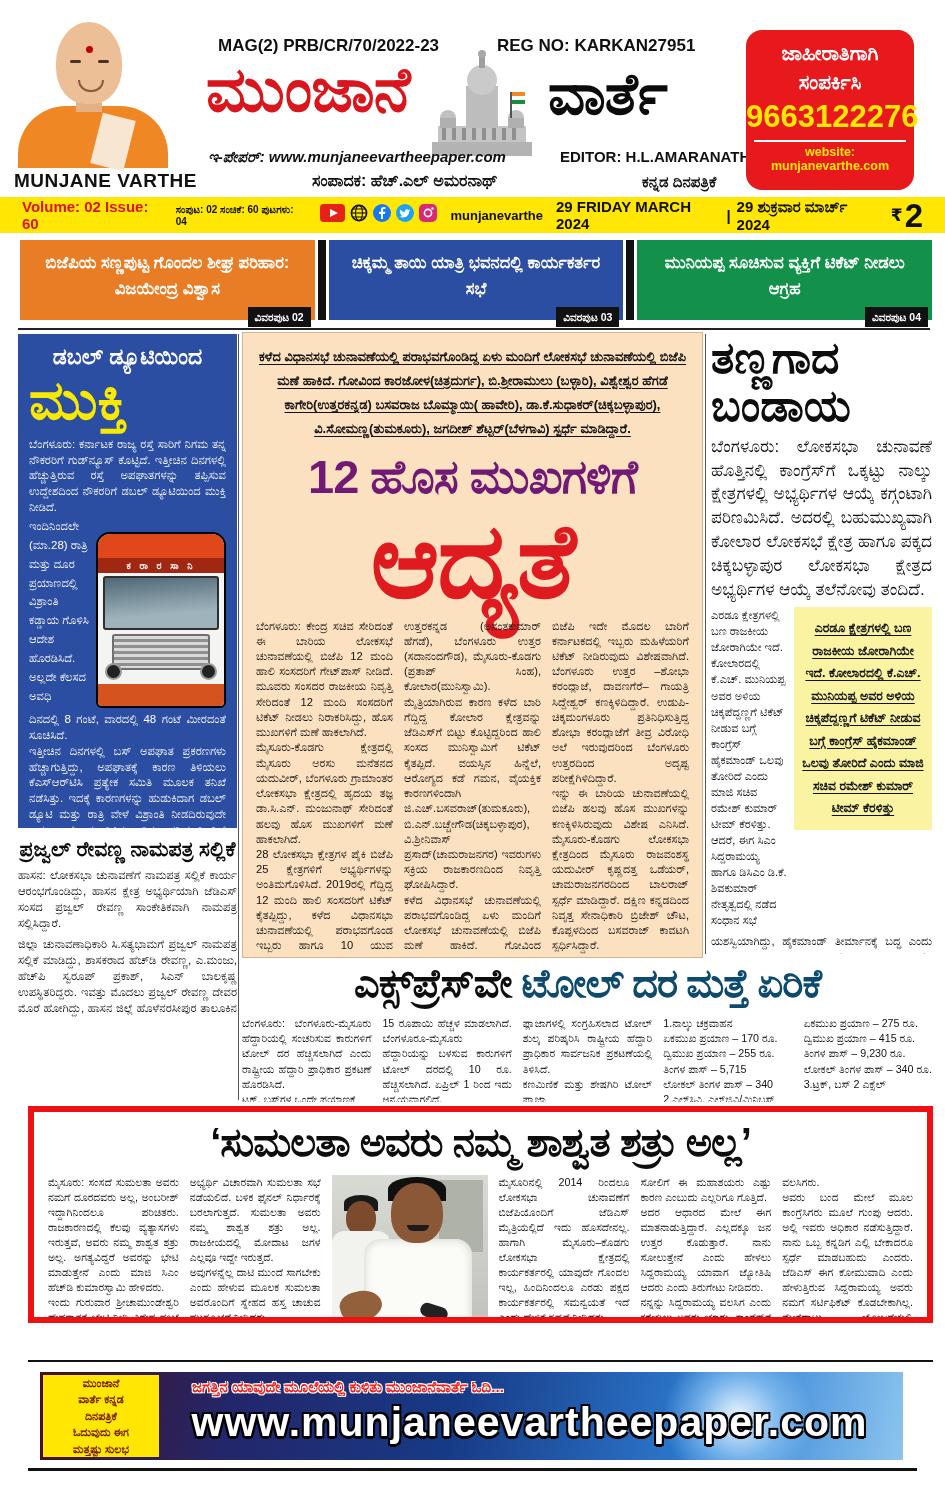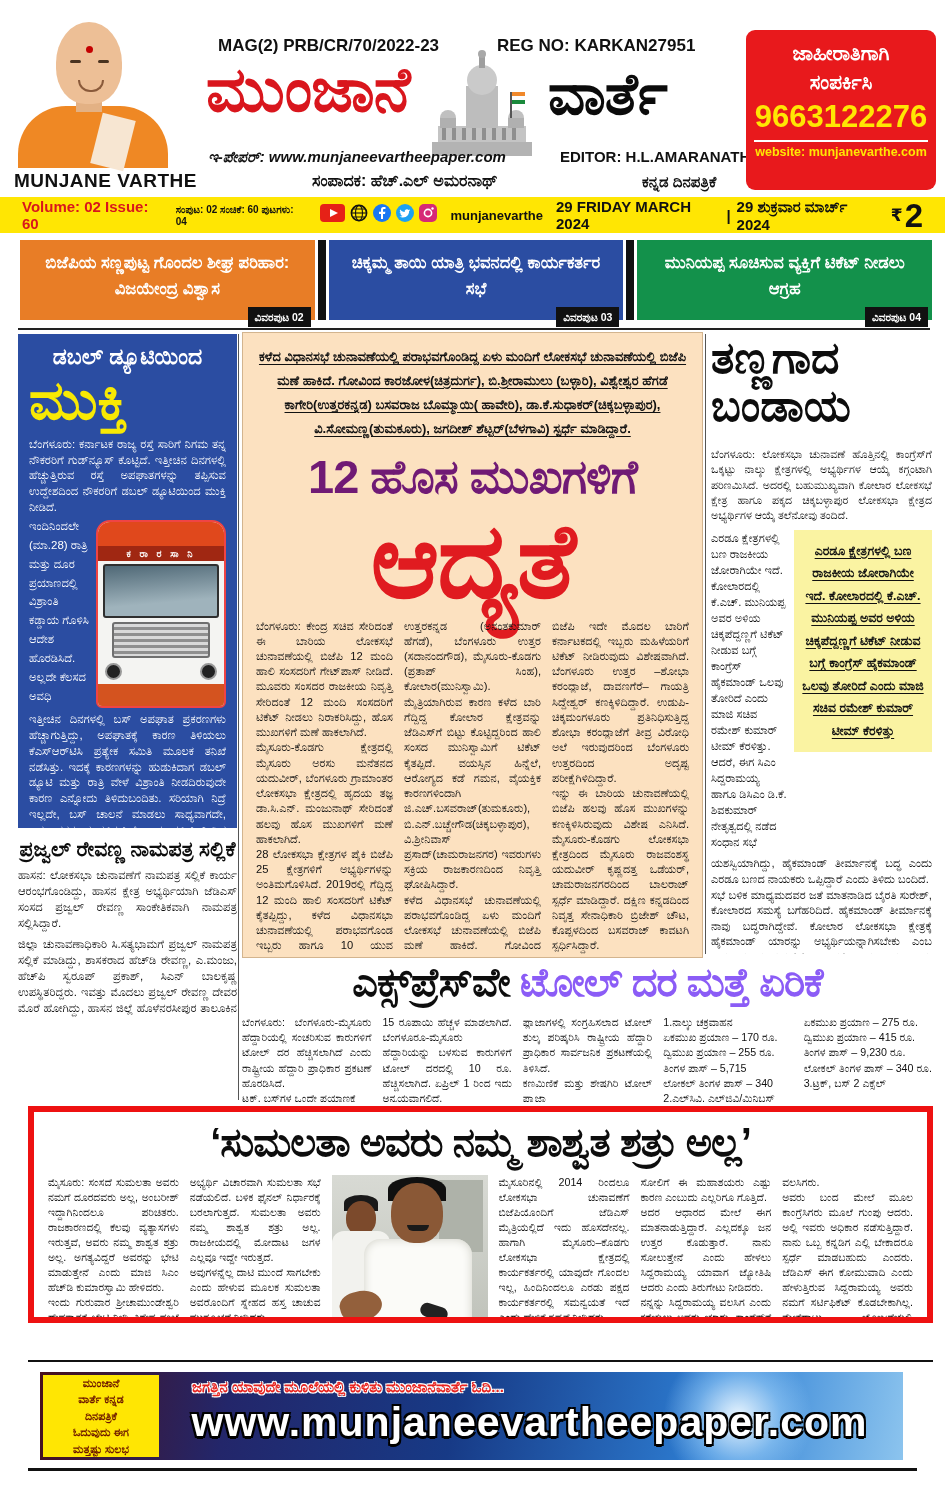--- a/index.html
+++ b/index.html
@@ -22,21 +22,21 @@
   .reg{font-size:17px;font-weight:bold;}
   .reg-left{left:218px;top:36px;}
   .reg-right{left:497px;top:36px;}
   .title-red{left:206px;top:54px;font-size:62px;font-weight:800;color:#d9161d;letter-spacing:-1px;}
   .title-black{left:548px;top:60px;font-size:58px;font-weight:800;color:#0b0b0b;letter-spacing:-1px;}
   .bldg{left:426px;top:46px;}
   .epaper{left:208px;top:148px;font-size:15px;font-weight:bold;font-style:italic;}
   .editor-en{left:560px;top:148px;font-size:15px;font-weight:bold;}
   .editor-kn{left:312px;top:172px;font-size:16px;font-weight:bold;}
   .daily-kn{left:642px;top:173px;font-size:15px;font-weight:bold;}
-  .adbox{left:746px;top:30px;width:190px;height:160px;background:#e8191c;border-radius:9px;text-align:center;color:#fff;box-sizing:border-box;padding-top:9px;}
+  .adbox{left:746px;top:30px;width:168px;height:160px;background:#e8191c;border-radius:16px;text-align:center;color:#fff;box-sizing:border-box;padding-top:9px;}
   .ad-line{font-size:20px;font-weight:800;line-height:1.45;}
   .ad-phone{color:#ffe603;font-size:31px;font-weight:800;margin-top:2px;}
   .ad-rule{height:2px;background:#fff;margin:5px 8px 3px;}
   .ad-web{color:#ffe603;font-size:12.5px;font-weight:bold;}
 
   
   .infobar{left:0;top:197px;width:945px;height:36px;background:#ffe603;display:flex;align-items:center;box-sizing:border-box;padding:0 22px;gap:13px;}
   .vol-en{color:#d9161d;font-weight:800;font-size:15px;}
   .vol-kn{font-weight:800;font-size:10px;}
   .icons{display:flex;gap:5px;align-items:center;margin-left:6px;}
@@ -59,21 +59,21 @@
   .vrule2{left:705px;top:334px;width:1px;height:620px;background:#555;}
 
   
   .sidebar{left:18px;top:334px;width:219px;}
   .busbox{background:#2b4da2;color:#fff;padding:10px 11px;box-sizing:border-box;height:494px;overflow:hidden;}
   .kicker{font-size:22px;font-weight:800;text-align:center;}
   .free{color:#f8e904;font-size:54px;font-weight:800;line-height:1.05;margin:2px 0 8px;}
   .bus-p{font-size:11.5px;line-height:1.38;text-align:justify;}
   .bus-wrap{overflow:hidden;}
   .bus-art{float:right;width:130px;height:188px;margin:4px 0 4px 6px;position:relative;}
-  .b-body{position:absolute;inset:0;background:#f4f4f2;border:2px solid #ef4444;border-radius:14px 14px 6px 6px;overflow:hidden;}
+  .b-body{position:absolute;inset:0;background:#f4f4f2;border:2px solid #000000;border-radius:14px 14px 6px 6px;overflow:hidden;margin-top:12px;}
   .b-roof{height:24px;background:#e0481c;}
   .b-board{height:15px;background:#a02712;color:#fff;font-size:9.5px;font-weight:700;text-align:center;line-height:15px;letter-spacing:3px;}
   .b-glass{height:50px;margin:3px 5px 2px;background:linear-gradient(175deg,#4f6876,#9fb3bc 70%);border:2px solid #2f2f2f;border-radius:3px;}
   .b-grille{height:32px;margin:4px 14px 0;background:repeating-linear-gradient(180deg,#d9d9d9 0 3px,#8f8f8f 3px 6px);border:2px solid #6f6f6f;border-radius:3px;}
   .b-bumper{position:absolute;left:0;right:0;bottom:0;height:22px;background:#d4531f;}
   .b-light{position:absolute;bottom:26px;width:13px;height:13px;border-radius:50%;background:#222;border:2px solid #999;}
   .b-light.l{left:7px}.b-light.r{right:7px}
   .qa{font-weight:800;margin:7px 0 3px;font-size:12.5px;}
   .prajwal{margin-top:9px;height:180px;overflow:hidden;}
   .pj-title{font-size:20.5px;font-weight:800;text-align:center;line-height:1.2;color:#0d0d0d;}
@@ -83,31 +83,31 @@
   .mainart{left:242px;top:332px;width:461px;height:626px;background:#fce1c0;border:1px solid #d3b48e;box-sizing:border-box;padding:12px 13px;overflow:hidden;}
   .intro{font-size:13px;font-weight:700;text-align:center;line-height:1.85;text-decoration:underline;text-underline-offset:3px;}
   .hl-black{font-size:47px;font-weight:800;text-align:center;letter-spacing:-1px;margin-top:8px;color:#701a75;}
   .hl-red{font-size:104px;font-weight:800;text-align:center;color:#e01b20;line-height:1.08;letter-spacing:-2px;}
   .lead-cols{display:flex;gap:11px;margin-top:1px;}
   .lcol{flex:1;font-size:11.2px;line-height:1.36;text-align:justify;}
 
   
   .rightcol{left:711px;top:334px;width:221px;height:620px;overflow:hidden;}
   .rc-title{font-size:44px;font-weight:800;line-height:1.1;color:#0d0d0d;}
-  .rc-lead{font-size:11px;line-height:1.4;text-align:justify;margin-top:16px;font-family:Liberation Serif, serif;}
+  .rc-lead{font-size:17px;line-height:1.4;text-align:justify;margin-top:4px;}
   .rc-row{display:flex;gap:7px;margin-top:6px;}
   .rc-side{width:76px;font-size:11.3px;line-height:1.42;}
   .rc-quote{flex:1;background:#faf3a2;padding:10px 8px;font-size:12.5px;font-weight:700;text-align:center;line-height:1.8;text-decoration:underline;text-underline-offset:3px;align-self:flex-start;}
   .rc-bottom{font-size:11.3px;line-height:1.38;text-align:justify;margin-top:6px;}
 
   
   .toll{left:242px;top:960px;width:691px;height:142px;overflow:hidden;}
   .toll-hl{text-align:center;font-weight:800;font-size:40px;letter-spacing:-1px;}
   .toll-hl .tb{color:#0d0d0d;}
-  .toll-hl .tr{color:#8b5cf6;}
+  .toll-hl .tr{color:#0c4a6e;font-family:Liberation Serif, serif;}
   .toll-cols{display:flex;gap:11px;margin-top:9px;}
   .tcol{flex:1;font-size:10.7px;line-height:1.42;text-align:justify;}
 
   
   .suma{left:28px;top:1106px;width:905px;height:217px;border:6px solid #ee1111;background:#fff;box-sizing:border-box;padding:8px 14px;overflow:hidden;}
   .su-hl{text-align:center;font-size:40px;font-weight:800;letter-spacing:-1px;color:#0d0d0d;}
   .su-cols{display:grid;grid-template-columns:1fr 1fr 156px 1fr 1fr 1fr;gap:11px;margin-top:9px;}
   .scol{font-size:10.7px;line-height:1.4;text-align:justify;}
   .su-photo{position:relative;height:154px;background:linear-gradient(#d8dad4,#bfc2ba);overflow:hidden;}
   .ph-block{position:absolute;right:5px;top:5px;width:44px;height:72px;background:#aeb2a9;}
@@ -269,20 +269,21 @@
             <div class="b-board">ಕ ರಾ ರ ಸಾ ನಿ</div>
             <div class="b-glass"></div>
             <div class="b-grille"></div>
             <div class="b-light l"></div>
             <div class="b-light r"></div>
             <div class="b-bumper"></div>
           </div>
         </div>
         <span class="bus-p">ಇಂದಿನಿಂದಲೇ (ಮಾ.28) ರಾತ್ರಿ ಮತ್ತು ದೂರ ಪ್ರಯಾಣದಲ್ಲಿ ವಿಶ್ರಾಂತಿ ಕಡ್ಡಾಯ ಗೊಳಿಸಿ ಆದೇಶ ಹೊರಡಿಸಿದೆ. ಅಲ್ಲದೇ ಕೆಲಸದ ಅವಧಿ</span>
       </div>
+      <div class="bus-p">ದಿನದಲ್ಲಿ 8 ಗಂಟೆ, ವಾರದಲ್ಲಿ 48 ಗಂಟೆ ಮೀರದಂತೆ ಸೂಚಿಸಿದೆ.</div>
       <div class="bus-p">ಇತ್ತೀಚಿನ ದಿನಗಳಲ್ಲಿ ಬಸ್ ಅಪಘಾತ ಪ್ರಕರಣಗಳು ಹೆಚ್ಚಾಗುತ್ತಿದ್ದು, ಅಪಘಾತಕ್ಕೆ ಕಾರಣ ತಿಳಿಯಲು ಕೆಎಸ್‌ಆರ್‌ಟಿಸಿ ಪ್ರತ್ಯೇಕ ಸಮಿತಿ ಮೂಲಕ ತನಿಖೆ ನಡೆಸಿತ್ತು. ಇದಕ್ಕೆ ಕಾರಣಗಳನ್ನು ಹುಡುಕಿದಾಗ ಡಬಲ್ ಡ್ಯೂಟಿ ಮತ್ತು ರಾತ್ರಿ ವೇಳೆ ವಿಶ್ರಾಂತಿ ನೀಡದಿರುವುದೇ ಕಾರಣ ಎನ್ನೋದು ತಿಳಿದುಬಂದಿತು. ಸರಿಯಾಗಿ ನಿದ್ರೆ ಇಲ್ಲದೇ, ಬಸ್ ಚಾಲನೆ ಮಾಡಲು ಸಾಧ್ಯವಾಗದೇ, ಅಪಘಾತಗಳು ಸಂಭವಿಸುತ್ತಿವೆ ಎಂದು ಸಮಿತಿ ನೀಡಿದ ವರದಿಯಲ್ಲಿ ತಿಳಿದುಬಂದಿತು ಎಂದು ಸಾರಿಗೆ ನಿಗಮ ತಿಳಿಸಿದೆ.</div>
       <div class="qa">ಕೆಎಸ್ಆರ್‌ಟಿಸಿ ಆದೇಶದಲ್ಲಿ ಏನಿದೆ?</div>
 
     </div>
     <div class="prajwal">
       <div class="pj-title">ಪ್ರಜ್ವಲ್ ರೇವಣ್ಣ ನಾಮಪತ್ರ ಸಲ್ಲಿಕೆ</div>
       <div class="pj-p">ಹಾಸನ: ಲೋಕಸಭಾ ಚುನಾವಣೆಗೆ ನಾಮಪತ್ರ ಸಲ್ಲಿಕೆ ಕಾರ್ಯ ಆರಂಭಗೊಂಡಿದ್ದು, ಹಾಸನ ಕ್ಷೇತ್ರ ಅಭ್ಯರ್ಥಿಯಾಗಿ ಜೆಡಿಎಸ್ ಸಂಸದ ಪ್ರಜ್ವಲ್ ರೇವಣ್ಣ ಸಾಂಕೇತಿಕವಾಗಿ ನಾಮಪತ್ರ ಸಲ್ಲಿಸಿದ್ದಾರೆ.</div>
       <div class="pj-p">ಜಿಲ್ಲಾ ಚುನಾವಣಾಧಿಕಾರಿ ಸಿ.ಸತ್ಯಭಾಮಗೆ ಪ್ರಜ್ವಲ್ ನಾಮಪತ್ರ ಸಲ್ಲಿಕೆ ಮಾಡಿದ್ದು, ಶಾಸಕರಾದ ಹೆಚ್‌ಡಿ ರೇವಣ್ಣ, ಎ.ಮಂಜು, ಹೆಚ್‌ಪಿ ಸ್ವರೂಪ್ ಪ್ರಕಾಶ್, ಸಿಎನ್ ಬಾಲಕೃಷ್ಣ ಉಪಸ್ಥಿತರಿದ್ದರು. ಇವತ್ತು ಮೊದಲು ಪ್ರಜ್ವಲ್ ರೇವಣ್ಣ ದೇವರ ಮೊರೆ ಹೋಗಿದ್ದು, ಹಾಸನ ಜಿಲ್ಲೆ ಹೊಳೆನರಸೀಪುರ ತಾಲೂಕಿನ ದಾಸೀಕೆರೆಯಲ್ಲಿರುವ ಶ್ರೀ ರಂಗನಾಥಸ್ವಾಮಿ ದೇವಾಲಯದಲ್ಲಿ ನಾಮಪತ್ರಕ್ಕೆ ವಿಶೇಷ ಪೂಜೆ ಸಲ್ಲಿಸಿದ್ದಾರೆ.</div>
     </div>
   </aside>

